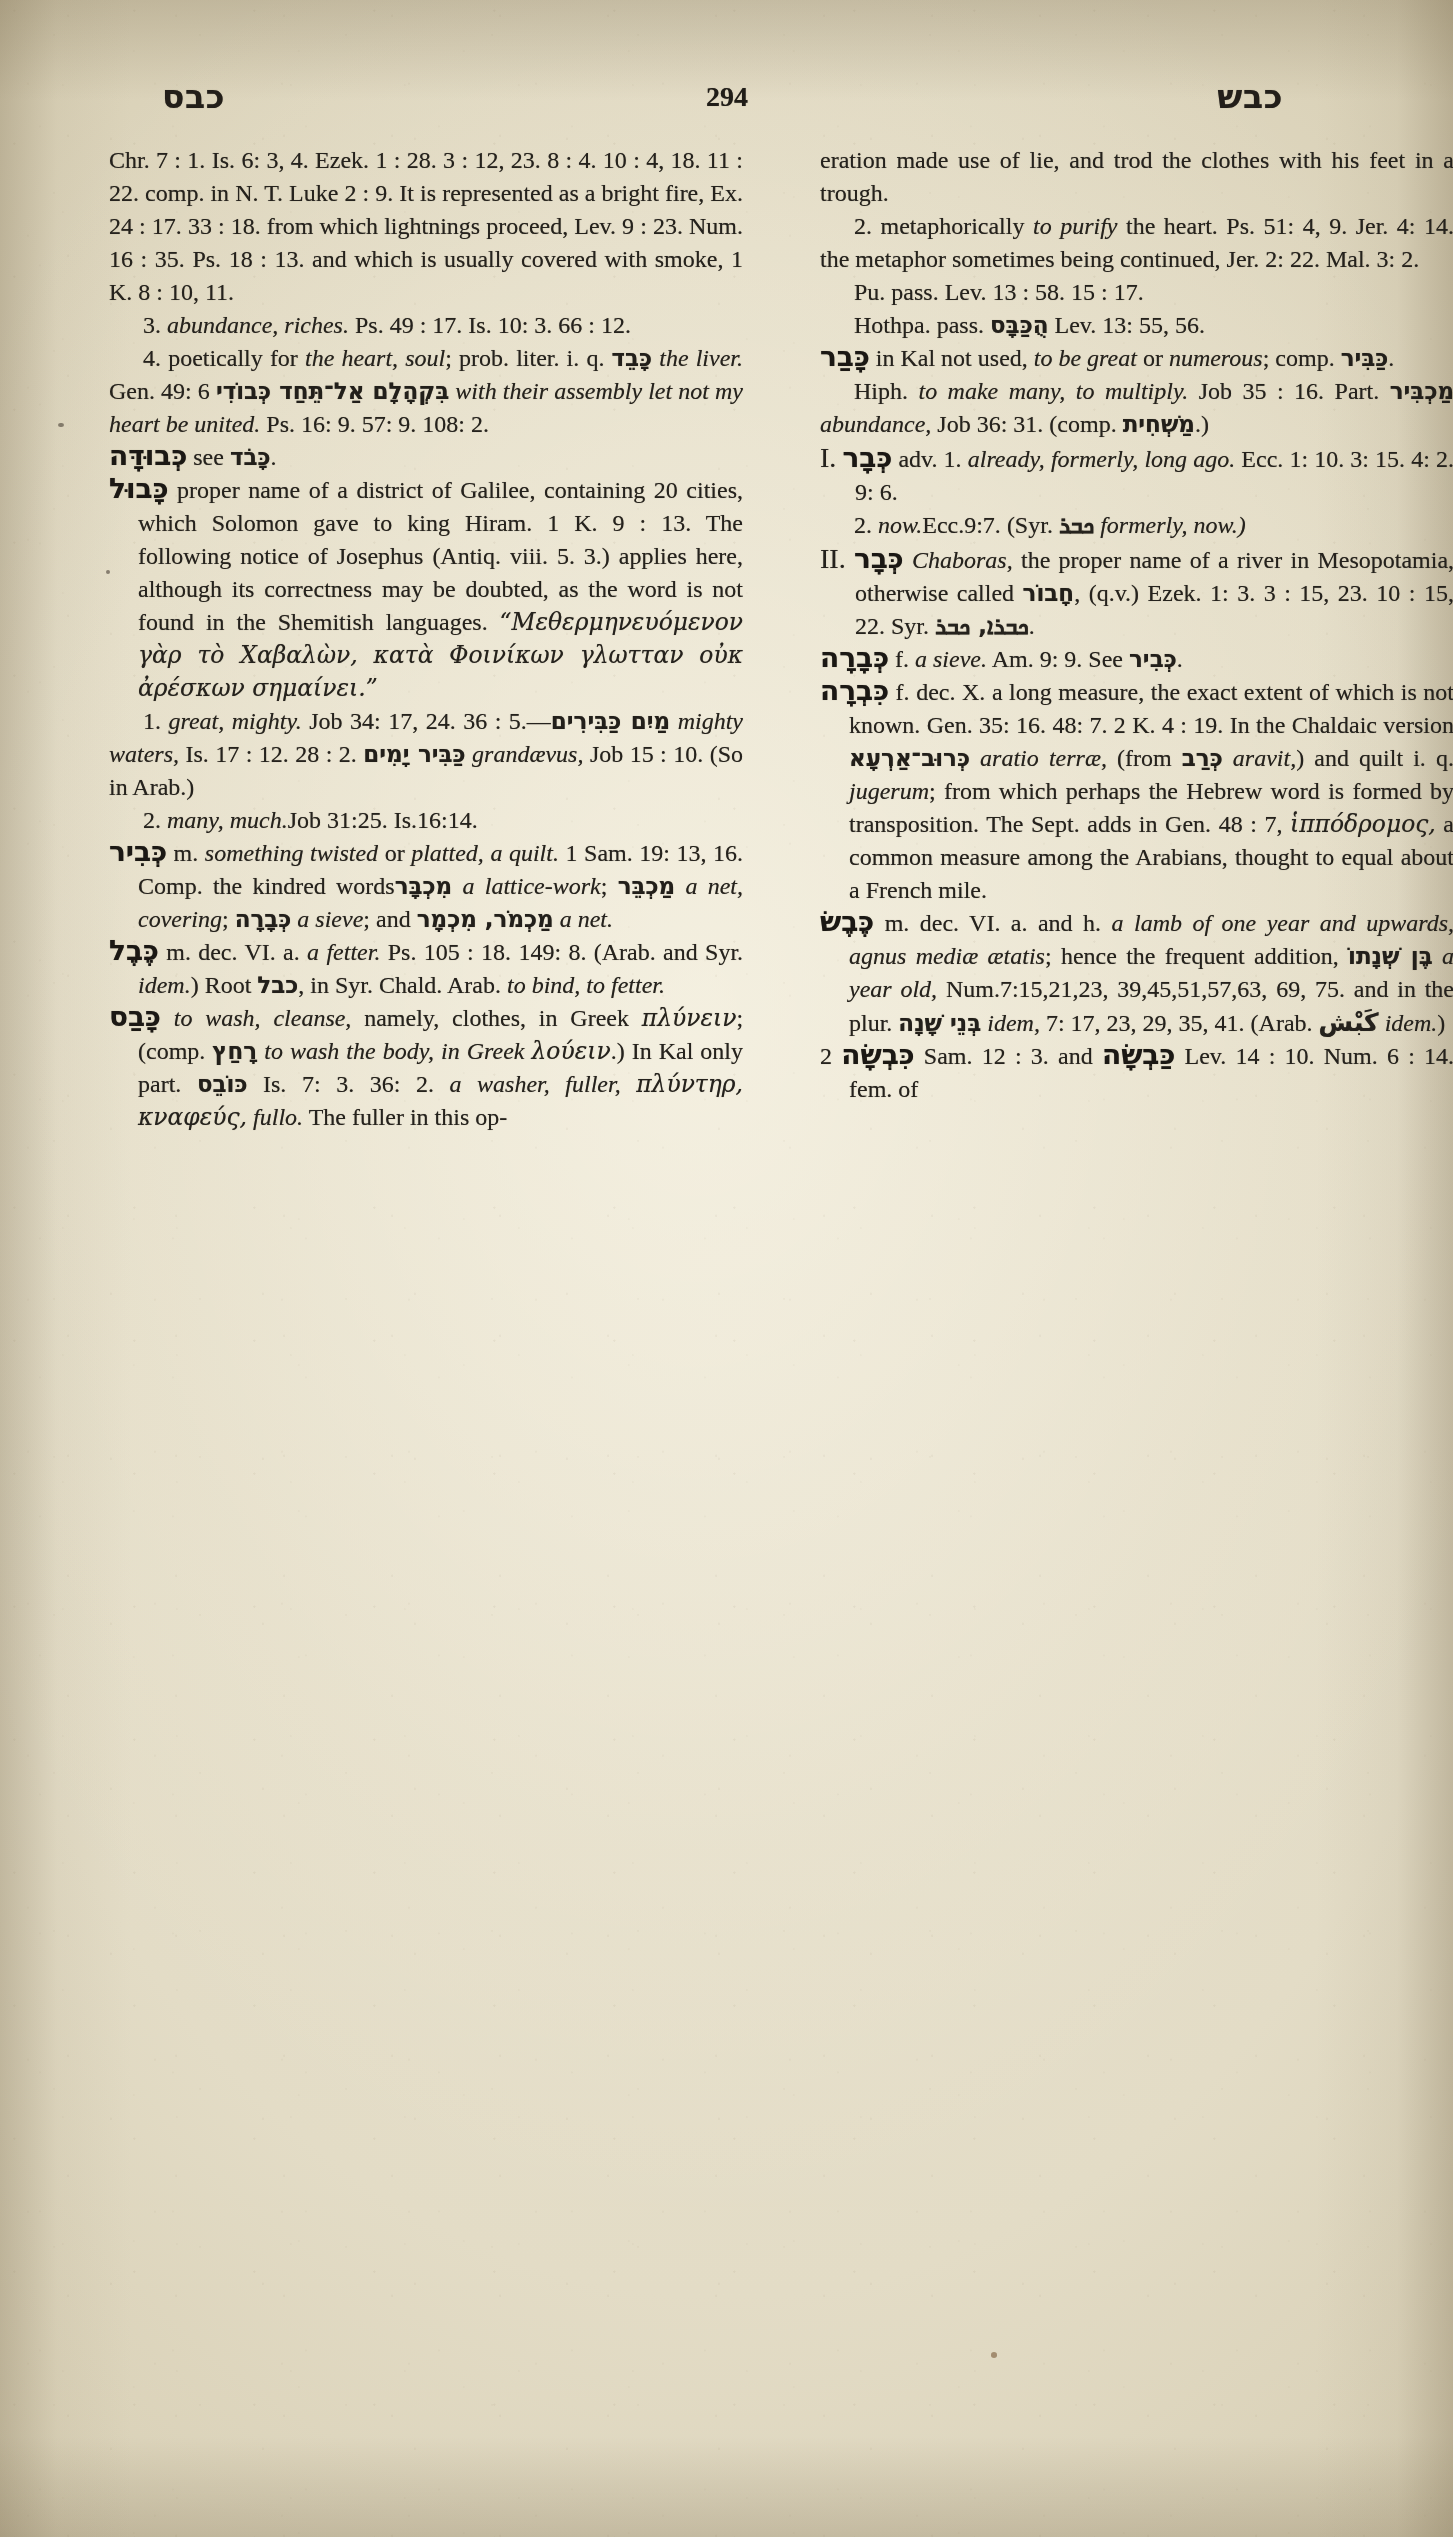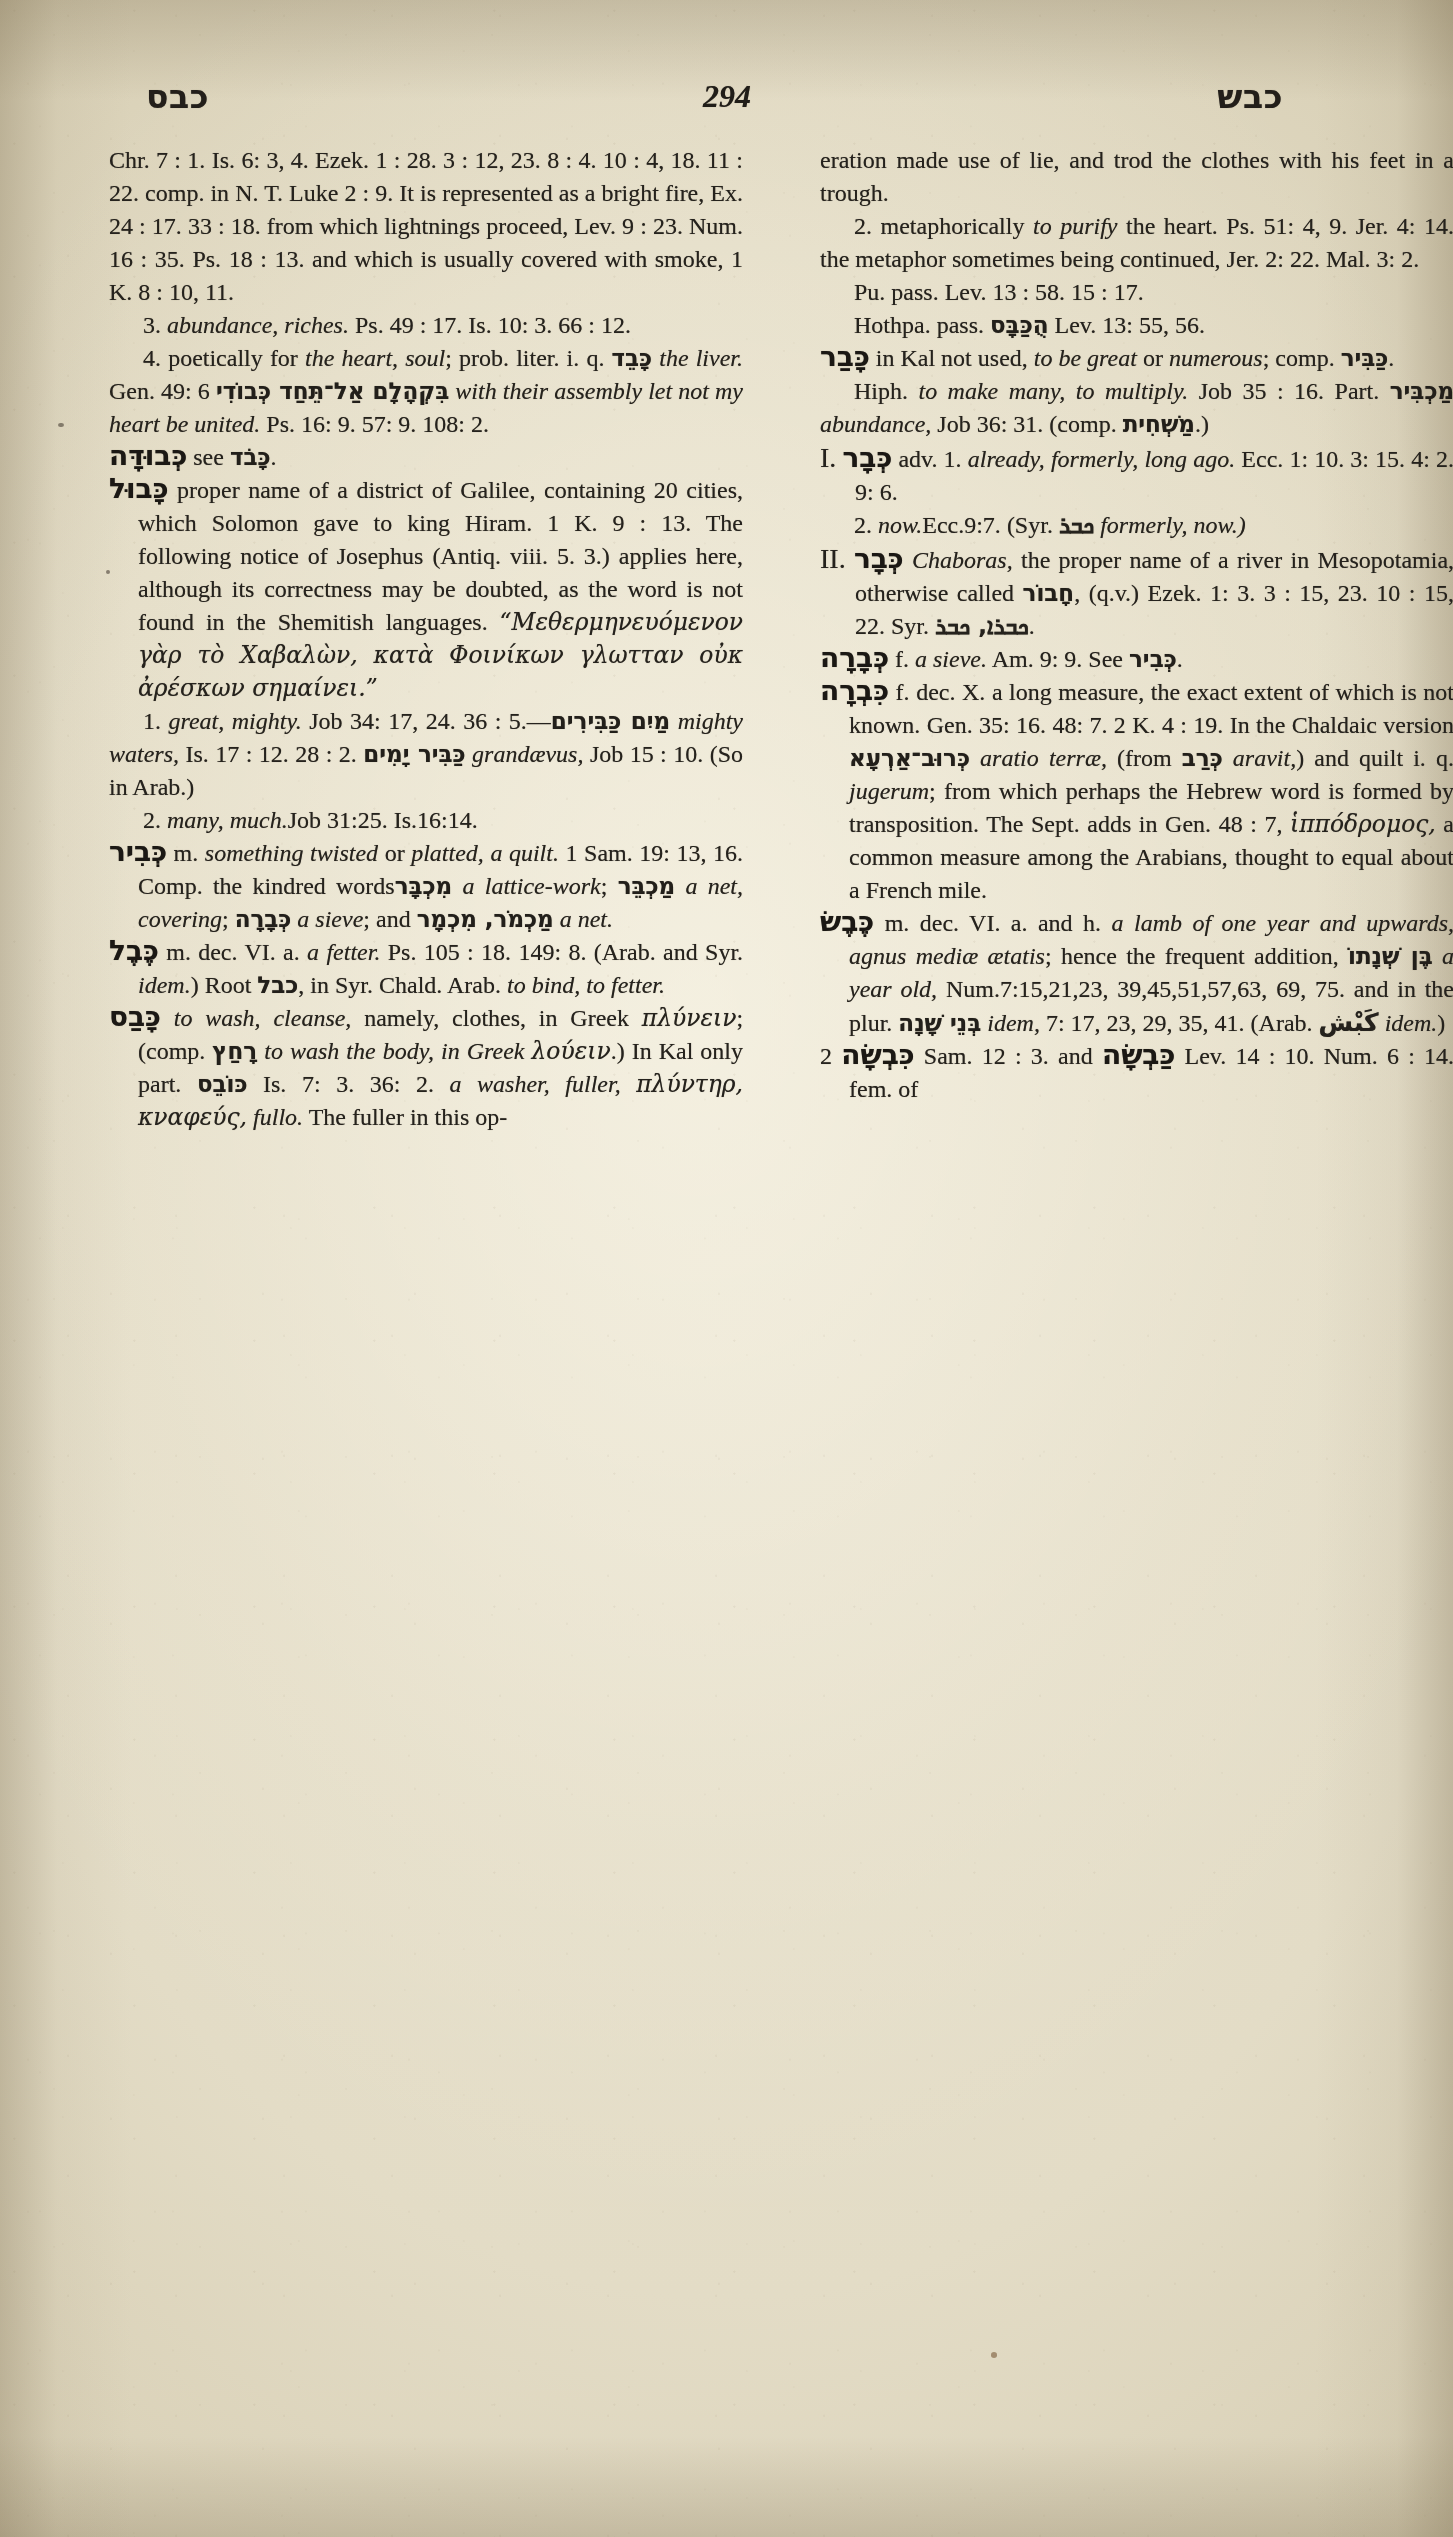--- a/index.html
+++ b/index.html
@@ -71,31 +71,30 @@
     align-items: center;
     justify-content: space-between;
   }
   .runhead-heb {
     font-family: "DejaVu Sans", sans-serif;
     font-size: 33px;
     font-weight: 700;
     letter-spacing: 0.6px;
     color: #231f1a;
   }
-  .runhead-left { margin-left: 51px; }
+  .runhead-left { margin-left: 67px; }
   .runhead-right { margin-right: 76px; }
   .runhead-num {
     font-family: "Liberation Serif", serif;
-    font-size: 32px;
+    font-size: 28px;
     font-weight: 700;
     color: #201d18;
     position: absolute;
     left: 50%;
     transform: translateX(-50%);
-    font-style: italic;
   }
 
   
   .cols {
     position: absolute;
     top: 144px;
     left: 0;
     right: 0;
     bottom: 38px;
     display: flex;

